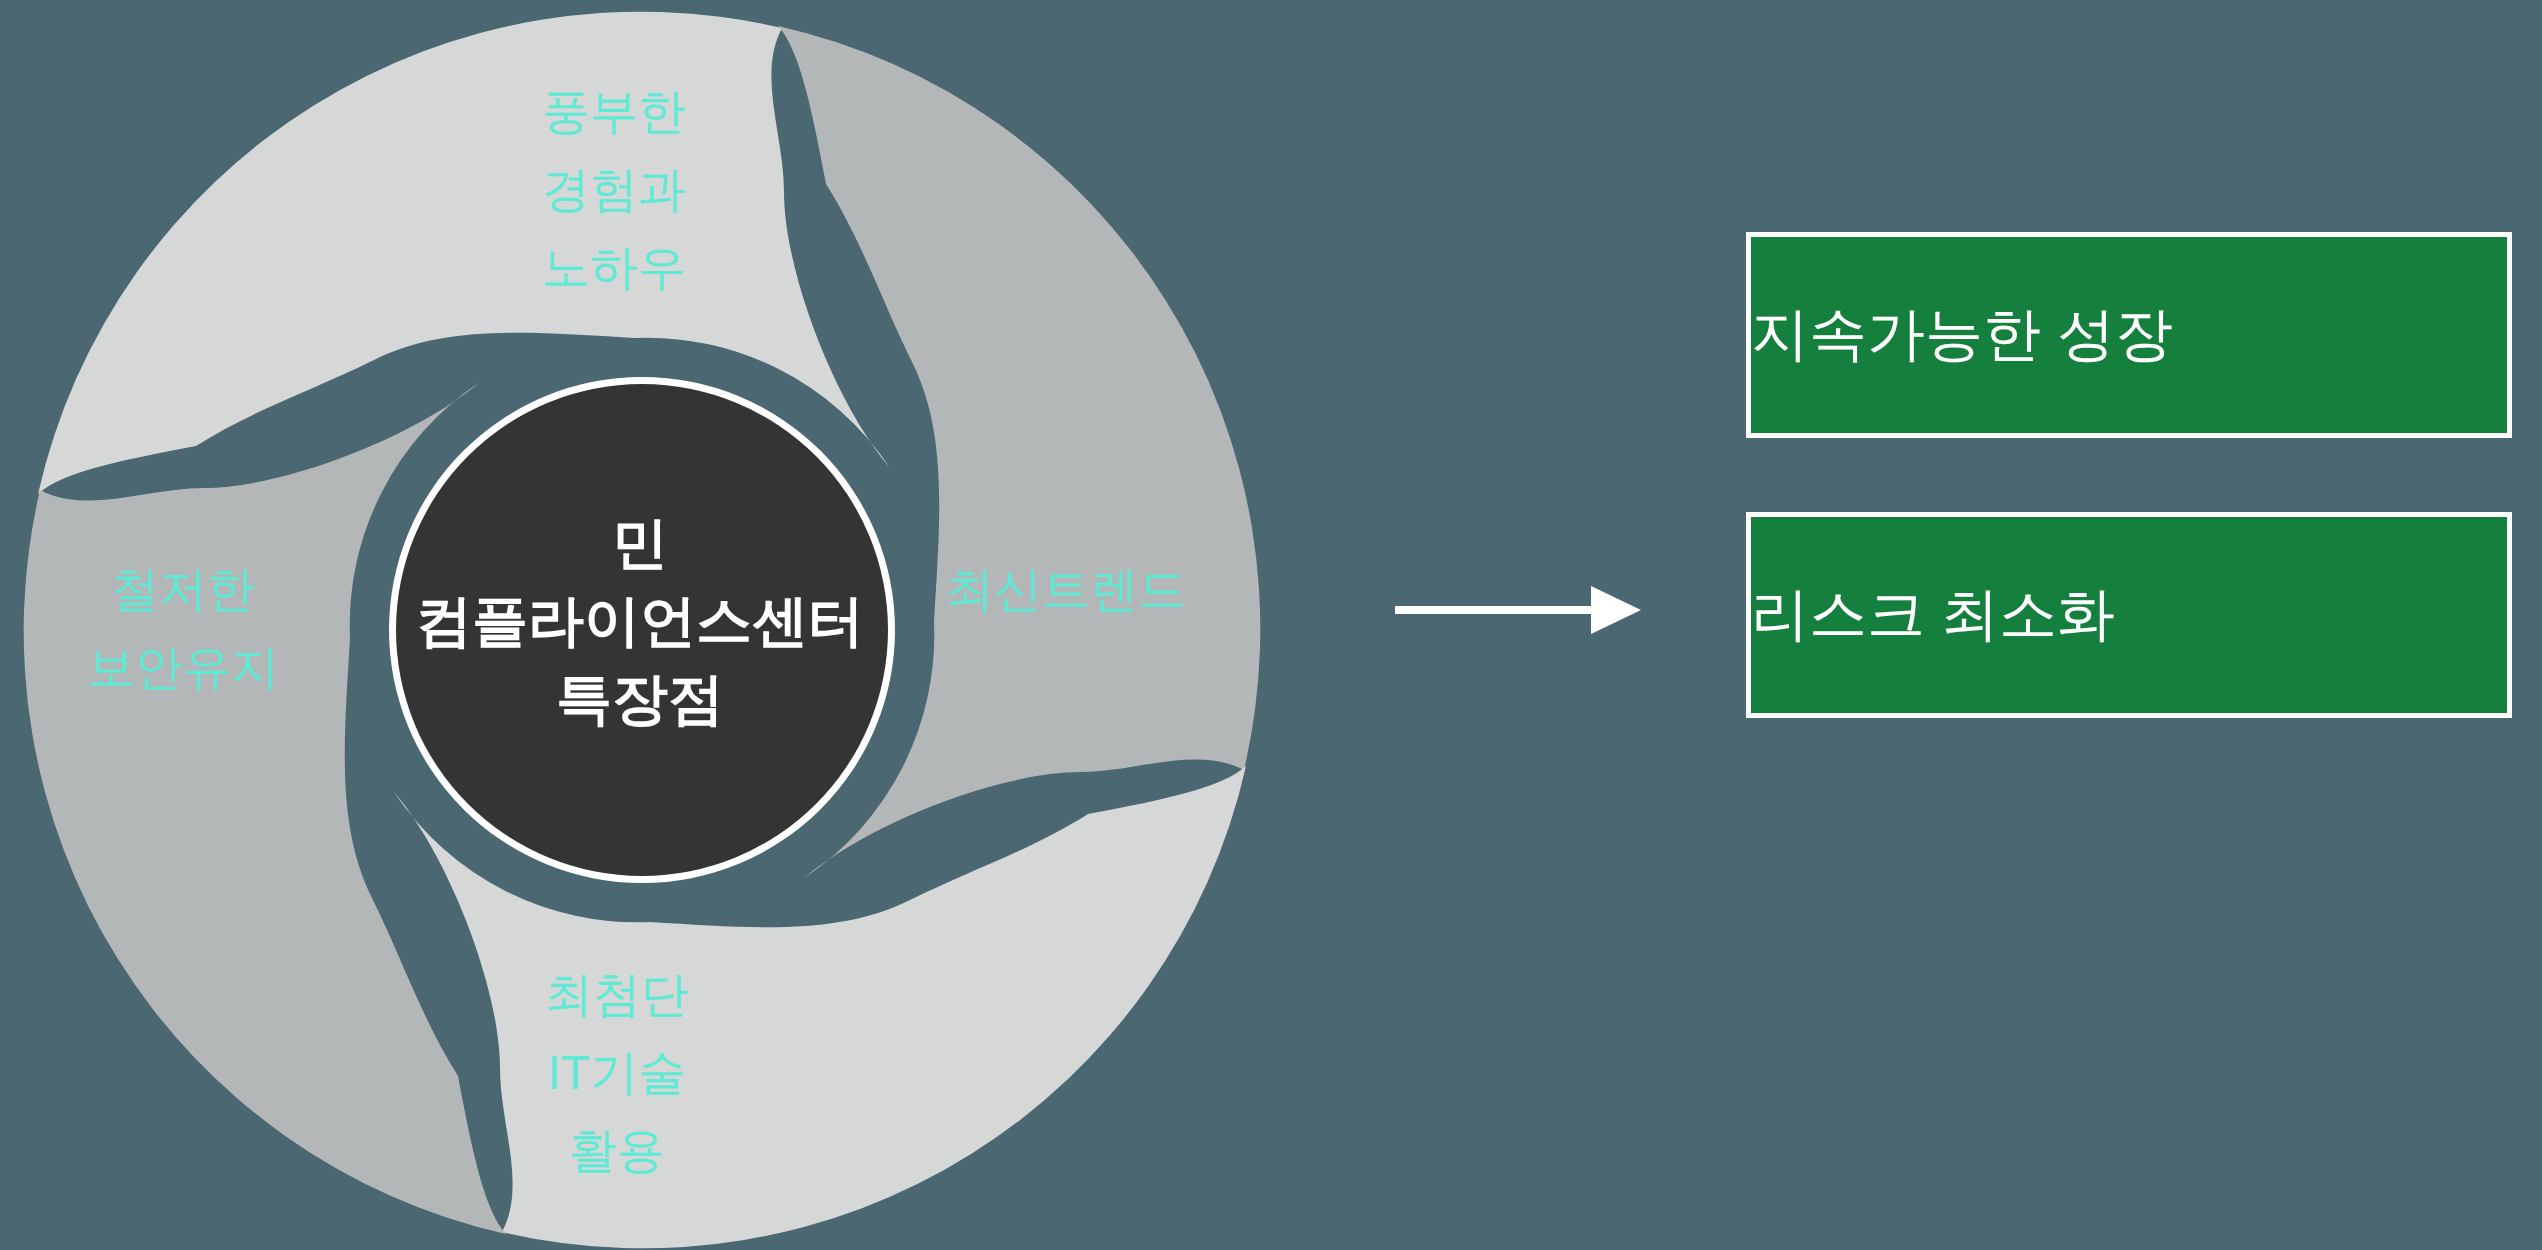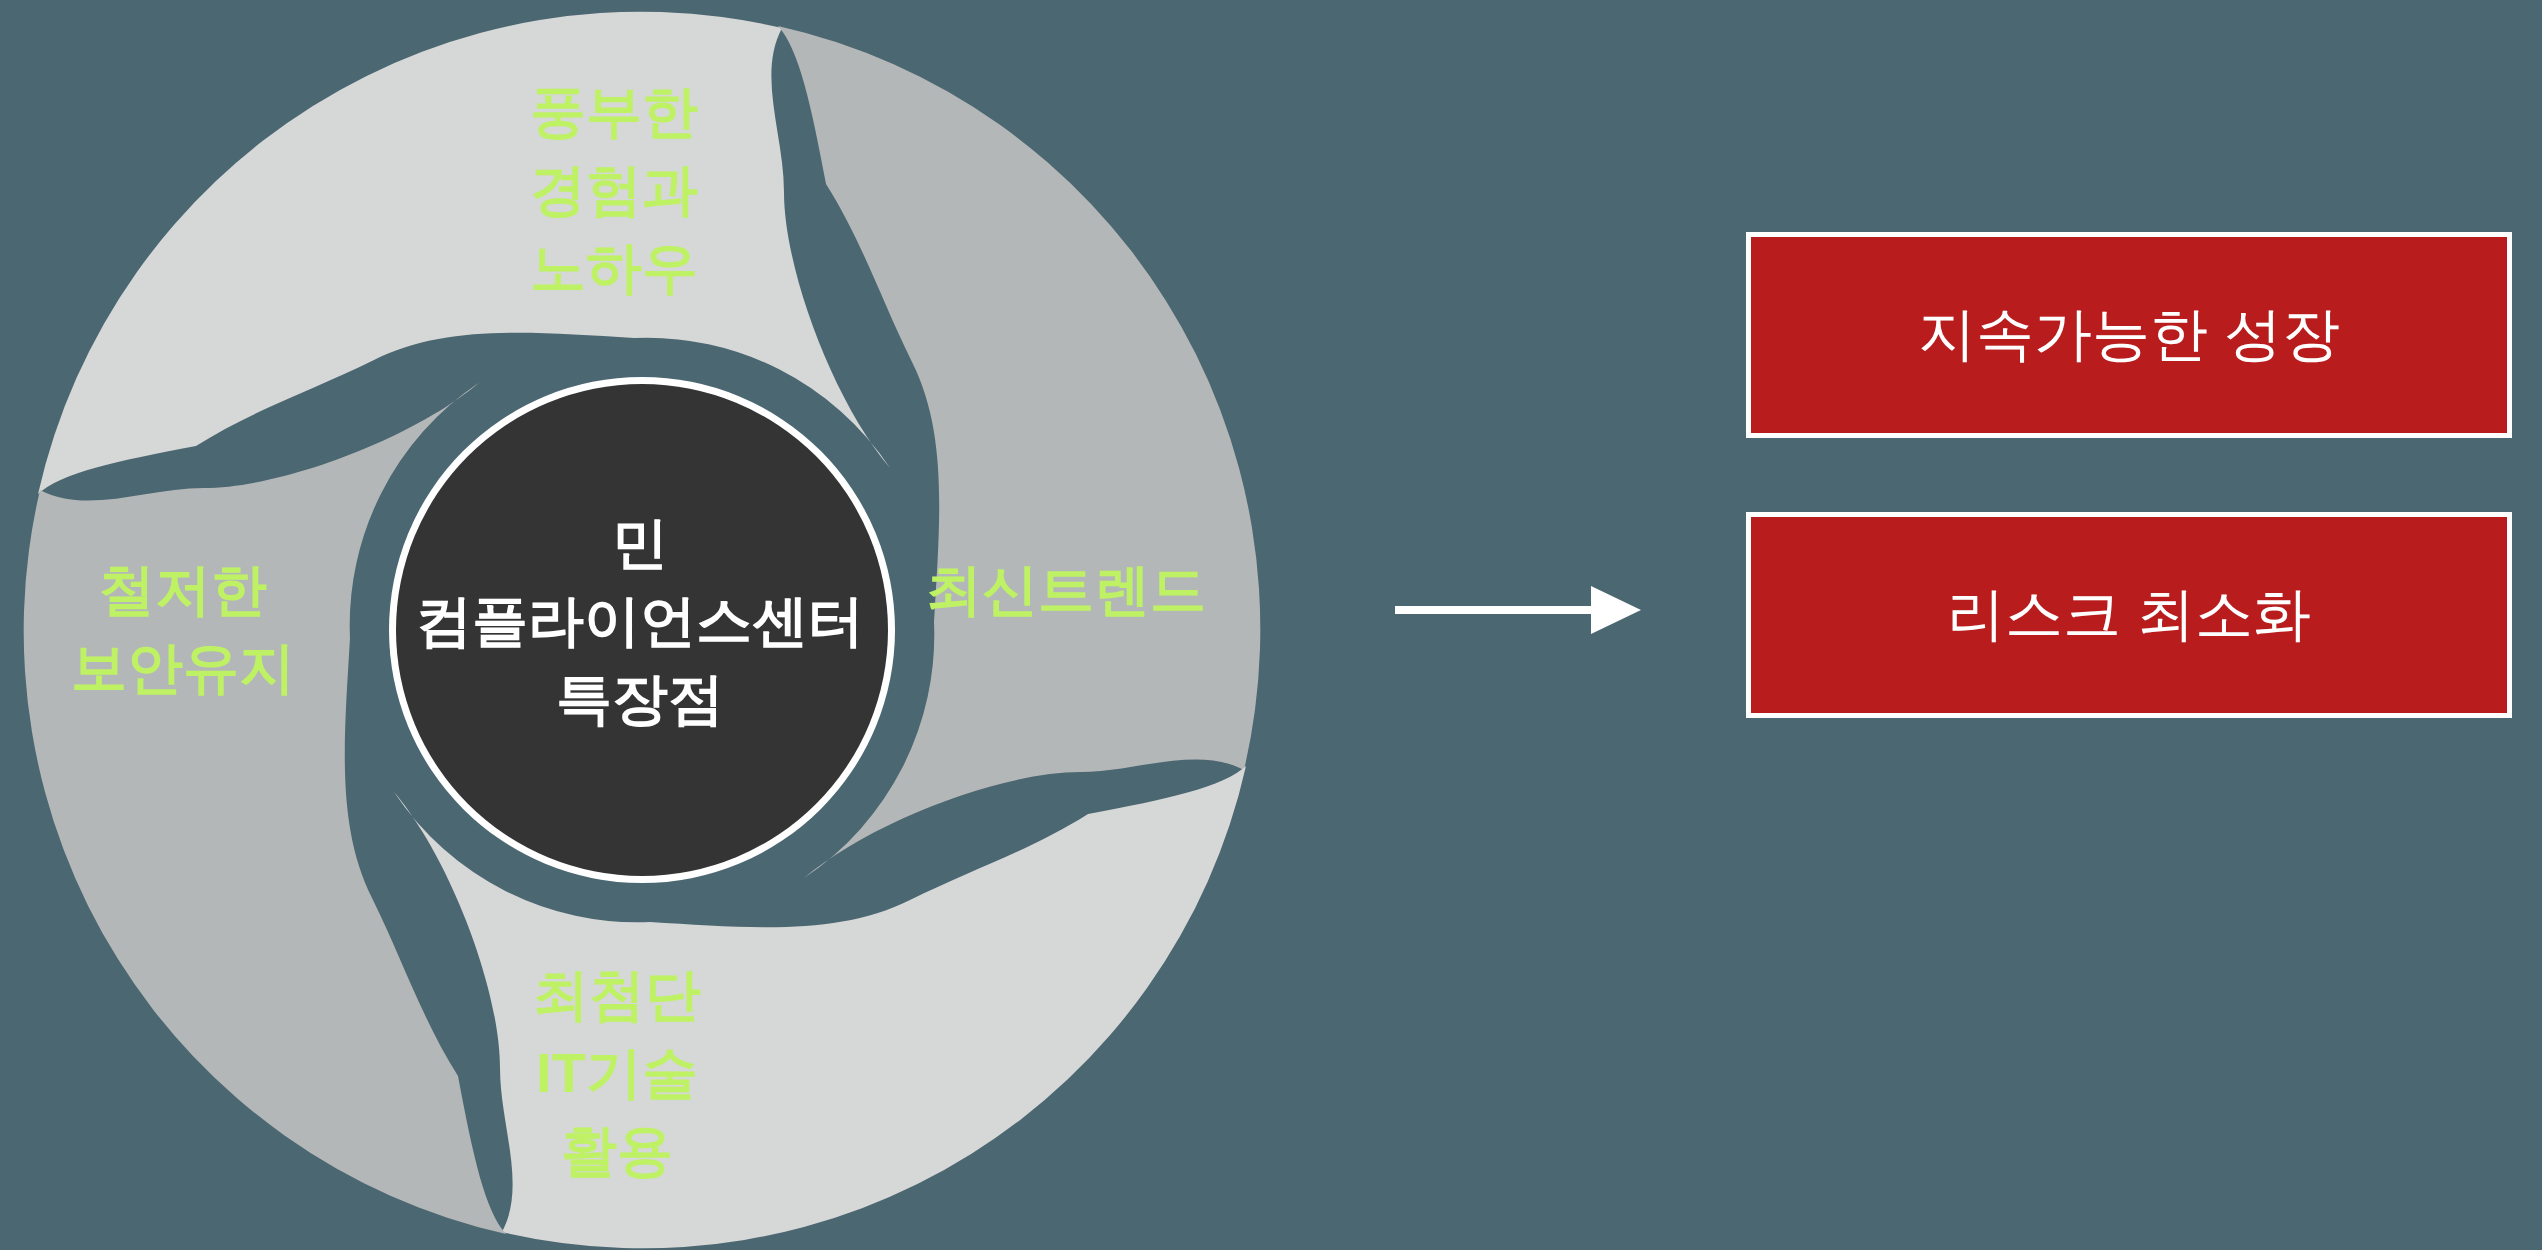--- a/index.html
+++ b/index.html
@@ -7,24 +7,24 @@
     position:relative;
     width:2542px;height:1250px;
     background:#4b6771;
     font-family:"Liberation Sans","DejaVu Sans",sans-serif;
     overflow:hidden;
   }
   .scene{position:absolute;left:0;top:0;width:2542px;height:1250px;display:block;}
   .label{
     position:absolute;
     text-align:center;
-    color:#bef264;
-    font-size:56px;
+    color:#5eead4;
+    font-size:48px;
     line-height:78px;
-    font-weight:700;
+    font-weight:400;
     white-space:nowrap;
   }
   .label div{white-space:nowrap;}
   .label.center-label{
     color:#ffffff;
     font-weight:700;
     font-size:56px;
     line-height:78px;
   }
   .petal-top-label   {left:414px; top:73px;   width:400px;}
@@ -35,23 +35,23 @@
   .outcomes{
     position:absolute;
     left:1746px; top:232px;
     width:766px;
     display:flex; flex-direction:column;
   }
   .outcome-box{
     box-sizing:border-box;
     height:206px;
     margin-bottom:74px;
-    background:#b91c1c;
+    background:#15803d;
     border:5px solid #ffffff;
-    display:flex; align-items:center; justify-content:center;
+    display:flex; align-items:center; 
   }
   .outcome-box:last-child{margin-bottom:0;}
   .outcome-box span{
     color:#ffffff;
     font-size:58px;
     white-space:nowrap;
   }
 </style>
 </head>
 <body>

